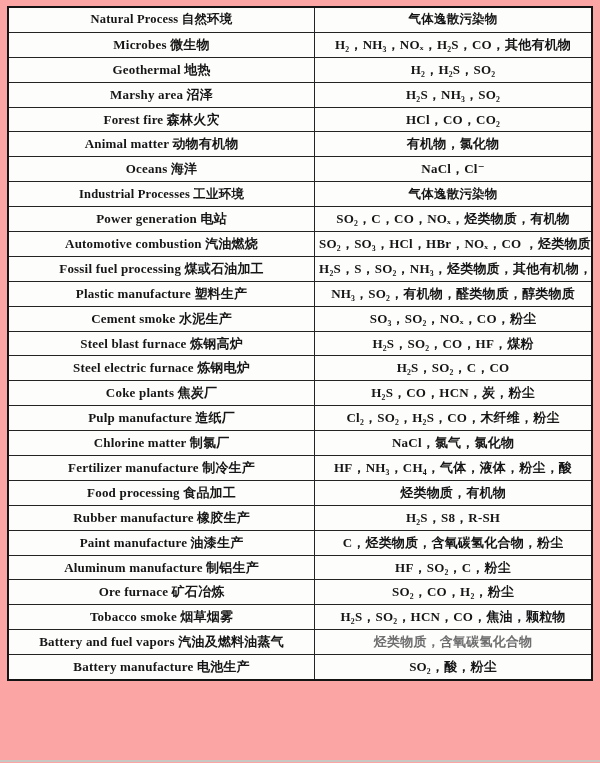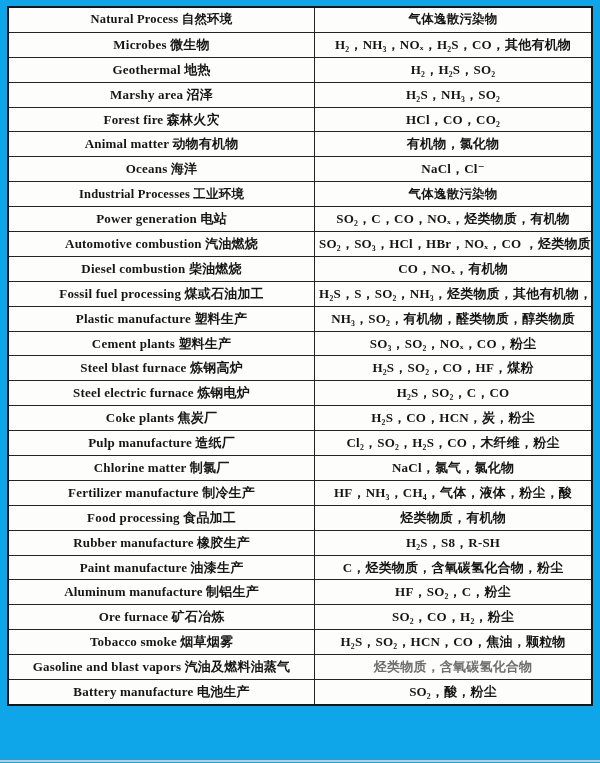--- a/index.html
+++ b/index.html
@@ -5,21 +5,21 @@
   html, body {
     margin: 0;
     padding: 0;
     background: #e9e9e7;
     font-family: "Liberation Serif", "DejaVu Serif", "DejaVu Sans", serif;
   }
   .page {
     position: relative;
     width: 600px;
     height: 763px;
-    background: #0ea5e9;
+    background: #fca5a5;
     overflow: hidden;
   }
   table.pollution-table {
     position: absolute;
     left: 7px;
     top: 6px;
     width: 586px;
     border-collapse: collapse;
     table-layout: fixed;
     background: #fdfdfc;
@@ -104,33 +104,29 @@
         </tr>
         <tr>
           <td class="source-cell">Power generation 电站</td>
           <td class="pollutants-cell">SO₂，C，CO，NOₓ，烃类物质，有机物</td>
         </tr>
         <tr>
           <td class="source-cell">Automotive combustion 汽油燃烧</td>
           <td class="pollutants-cell">SO₂，SO₃，HCl，HBr，NOₓ，CO ，烃类物质，有机物</td>
         </tr>
         <tr>
-          <td class="source-cell">Diesel combustion 柴油燃烧</td>
-          <td class="pollutants-cell">CO，NOₓ，有机物</td>
-        </tr>
-        <tr>
           <td class="source-cell">Fossil fuel processing 煤或石油加工</td>
           <td class="pollutants-cell">H₂S，S，SO₂，NH₃，烃类物质，其他有机物，硫醇</td>
         </tr>
         <tr>
           <td class="source-cell">Plastic manufacture 塑料生产</td>
           <td class="pollutants-cell">NH₃，SO₂，有机物，醛类物质，醇类物质</td>
         </tr>
         <tr>
-          <td class="source-cell">Cement plants 塑料生产</td>
+          <td class="source-cell">Cement smoke 水泥生产</td>
           <td class="pollutants-cell">SO₃，SO₂，NOₓ，CO，粉尘</td>
         </tr>
         <tr>
           <td class="source-cell">Steel blast furnace 炼钢高炉</td>
           <td class="pollutants-cell">H₂S，SO₂，CO，HF，煤粉</td>
         </tr>
         <tr>
           <td class="source-cell">Steel electric furnace 炼钢电炉</td>
           <td class="pollutants-cell">H₂S，SO₂，C，CO</td>
         </tr>
@@ -168,21 +164,21 @@
         </tr>
         <tr>
           <td class="source-cell">Ore furnace 矿石冶炼</td>
           <td class="pollutants-cell">SO₂，CO，H₂，粉尘</td>
         </tr>
         <tr>
           <td class="source-cell">Tobacco smoke 烟草烟雾</td>
           <td class="pollutants-cell">H₂S，SO₂，HCN，CO，焦油，颗粒物</td>
         </tr>
         <tr class="muted-row">
-          <td class="source-cell">Gasoline and blast vapors 汽油及燃料油蒸气</td>
+          <td class="source-cell">Battery and fuel vapors 汽油及燃料油蒸气</td>
           <td class="pollutants-cell">烃类物质，含氧碳氢化合物</td>
         </tr>
         <tr>
           <td class="source-cell">Battery manufacture 电池生产</td>
           <td class="pollutants-cell">SO₂，酸，粉尘</td>
         </tr>
       </tbody>
   </table>
   <div class="scan-edge"></div>
 </div>

